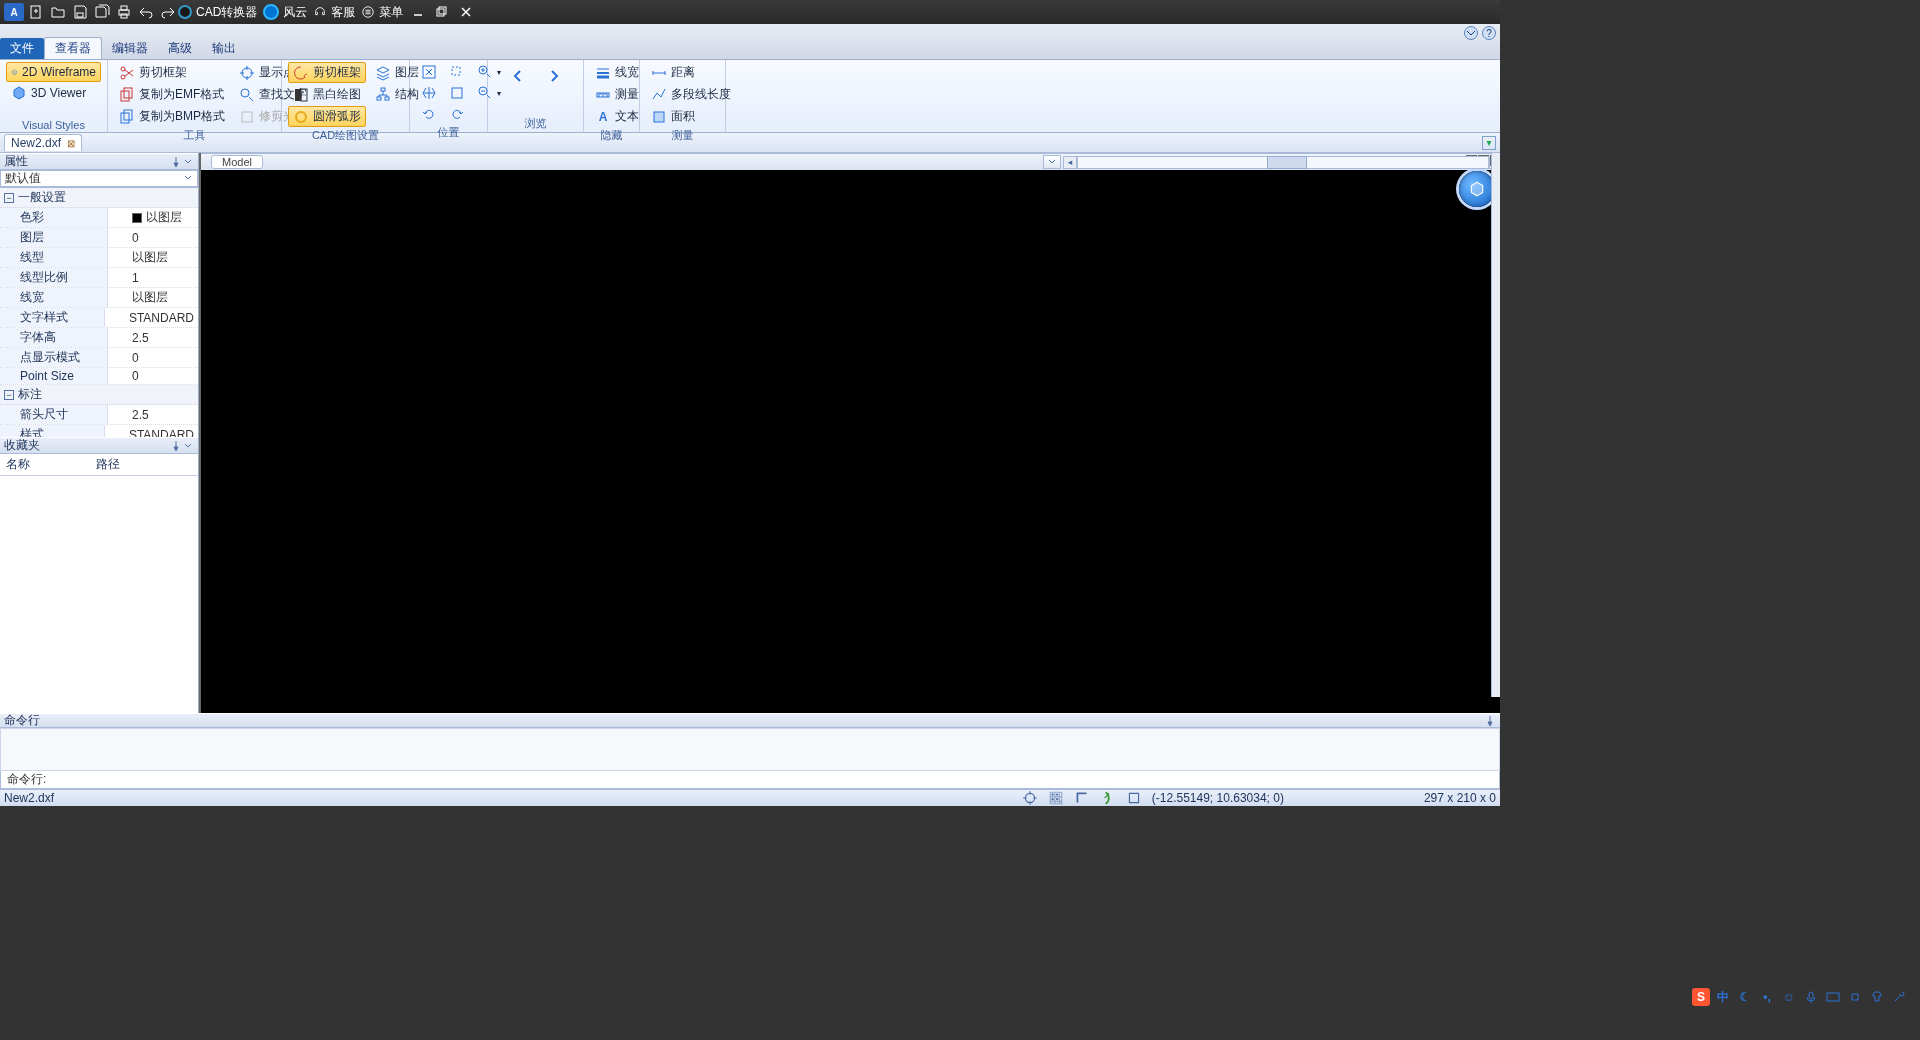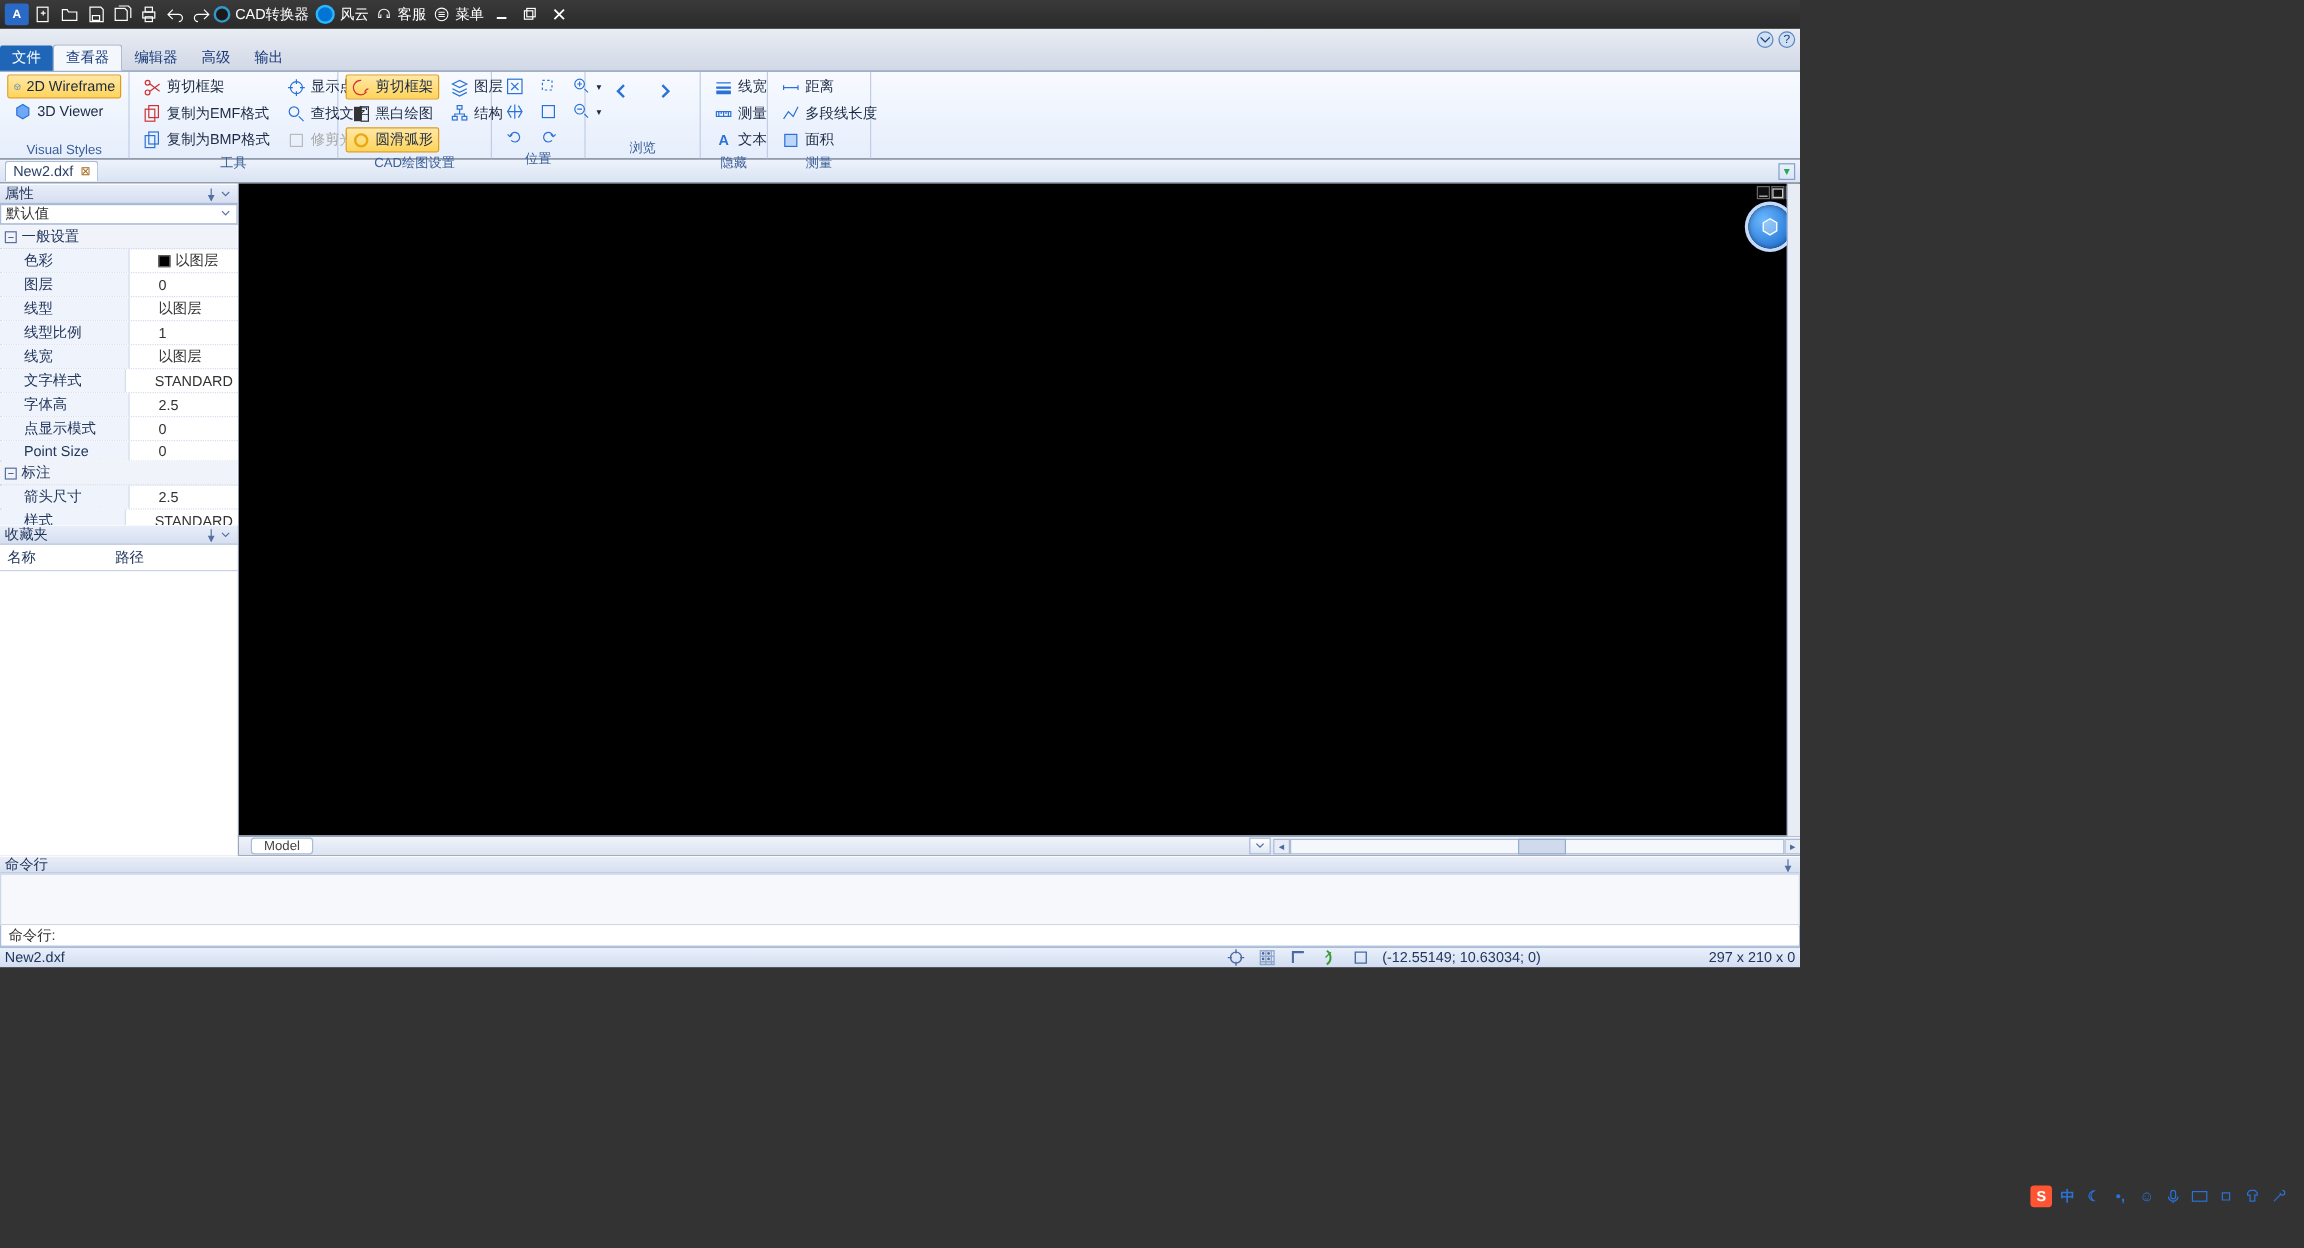--- a/index.html
+++ b/index.html
@@ -58,21 +58,21 @@
 .pg-cat { background:#f0f3f9; padding:1px 4px; display:flex; align-items:center; gap:4px; color:#22365c; border-bottom:1px dotted #cfd7e9; }
 .pg-cat .box { width:10px; height:10px; border:1px solid #5570a2; display:flex; align-items:center; justify-content:center; font-size:9px; cursor:pointer;}
 .pg-row { display:flex; border-bottom:1px dotted #d5dced; }
 .pg-row .k { width:108px; padding:1px 4px 1px 20px; color:#22365c; background:#eff3fb; border-right:1px solid #d5dced; }
 .pg-row .v { flex:1; padding:1px 4px; color:#333; display:flex; align-items:center; gap:4px;margin-left:20px; }
 .swatch { width:10px; height:10px; background:#000; display:inline-block; border:1px solid #666; }
 
 .favpanel { flex:1; display:flex; flex-direction:column; background:#fff; }
 .favhead { display:flex; border-bottom:1px solid #c7d1e5; padding:2px 6px; color:#22365c; }
 
-.canvaswrap { flex:1; display:flex; flex-direction:column; position:relative; background:#000;align-items:flex-end; }
+.canvaswrap { flex:1; display:flex; flex-direction:row; position:relative; background:#000; }
 .cvcorner { position:absolute; right:2px; top:2px; display:flex; gap:1px; }
 .cvcorner span { width:11px; height:11px; background:rgba(30,30,30,.5); border:1px solid #666; cursor:pointer; }
 .cvcorner .min::before{content:"";display:block;width:7px;height:1px;background:#ccc;margin:7px auto 0;}
 .cvcorner .max::before{content:"";display:block;width:7px;height:6px;border:1px solid #ccc;margin:1px auto 0;}
 .cvcorner .close::before{content:"✕";color:#ccc;font-size:8px;display:block;text-align:center;}
 .cvcircle { position:absolute; right:8px; top:18px; width:36px; height:36px; border-radius:50%; background: radial-gradient(circle at 35% 35%, #6bb7ff, #1164c9); box-shadow: 0 0 0 3px #c4dafc, inset 0 0 4px rgba(0,0,0,.4); display:flex; align-items:center; justify-content:center; cursor:pointer; }
 .canvas { flex:1; background:#000; border:1px solid #666; }
 .vsb { width:12px; background:#e8ecf4; position:absolute; right:0; top:0; bottom:16px; border-left:1px solid #a9bbd8; }
 .modelbar { height:17px; background:linear-gradient(#f0f3fa,#dbe3f2); border-top:1px solid #a9bbd8; display:flex; align-items:center; padding-left:10px; }
 .modeltab { background:#fff; border:1px solid #a9bbd8; padding:0 10px; border-radius:3px; font-size:11px; color:#444; cursor:pointer; }

